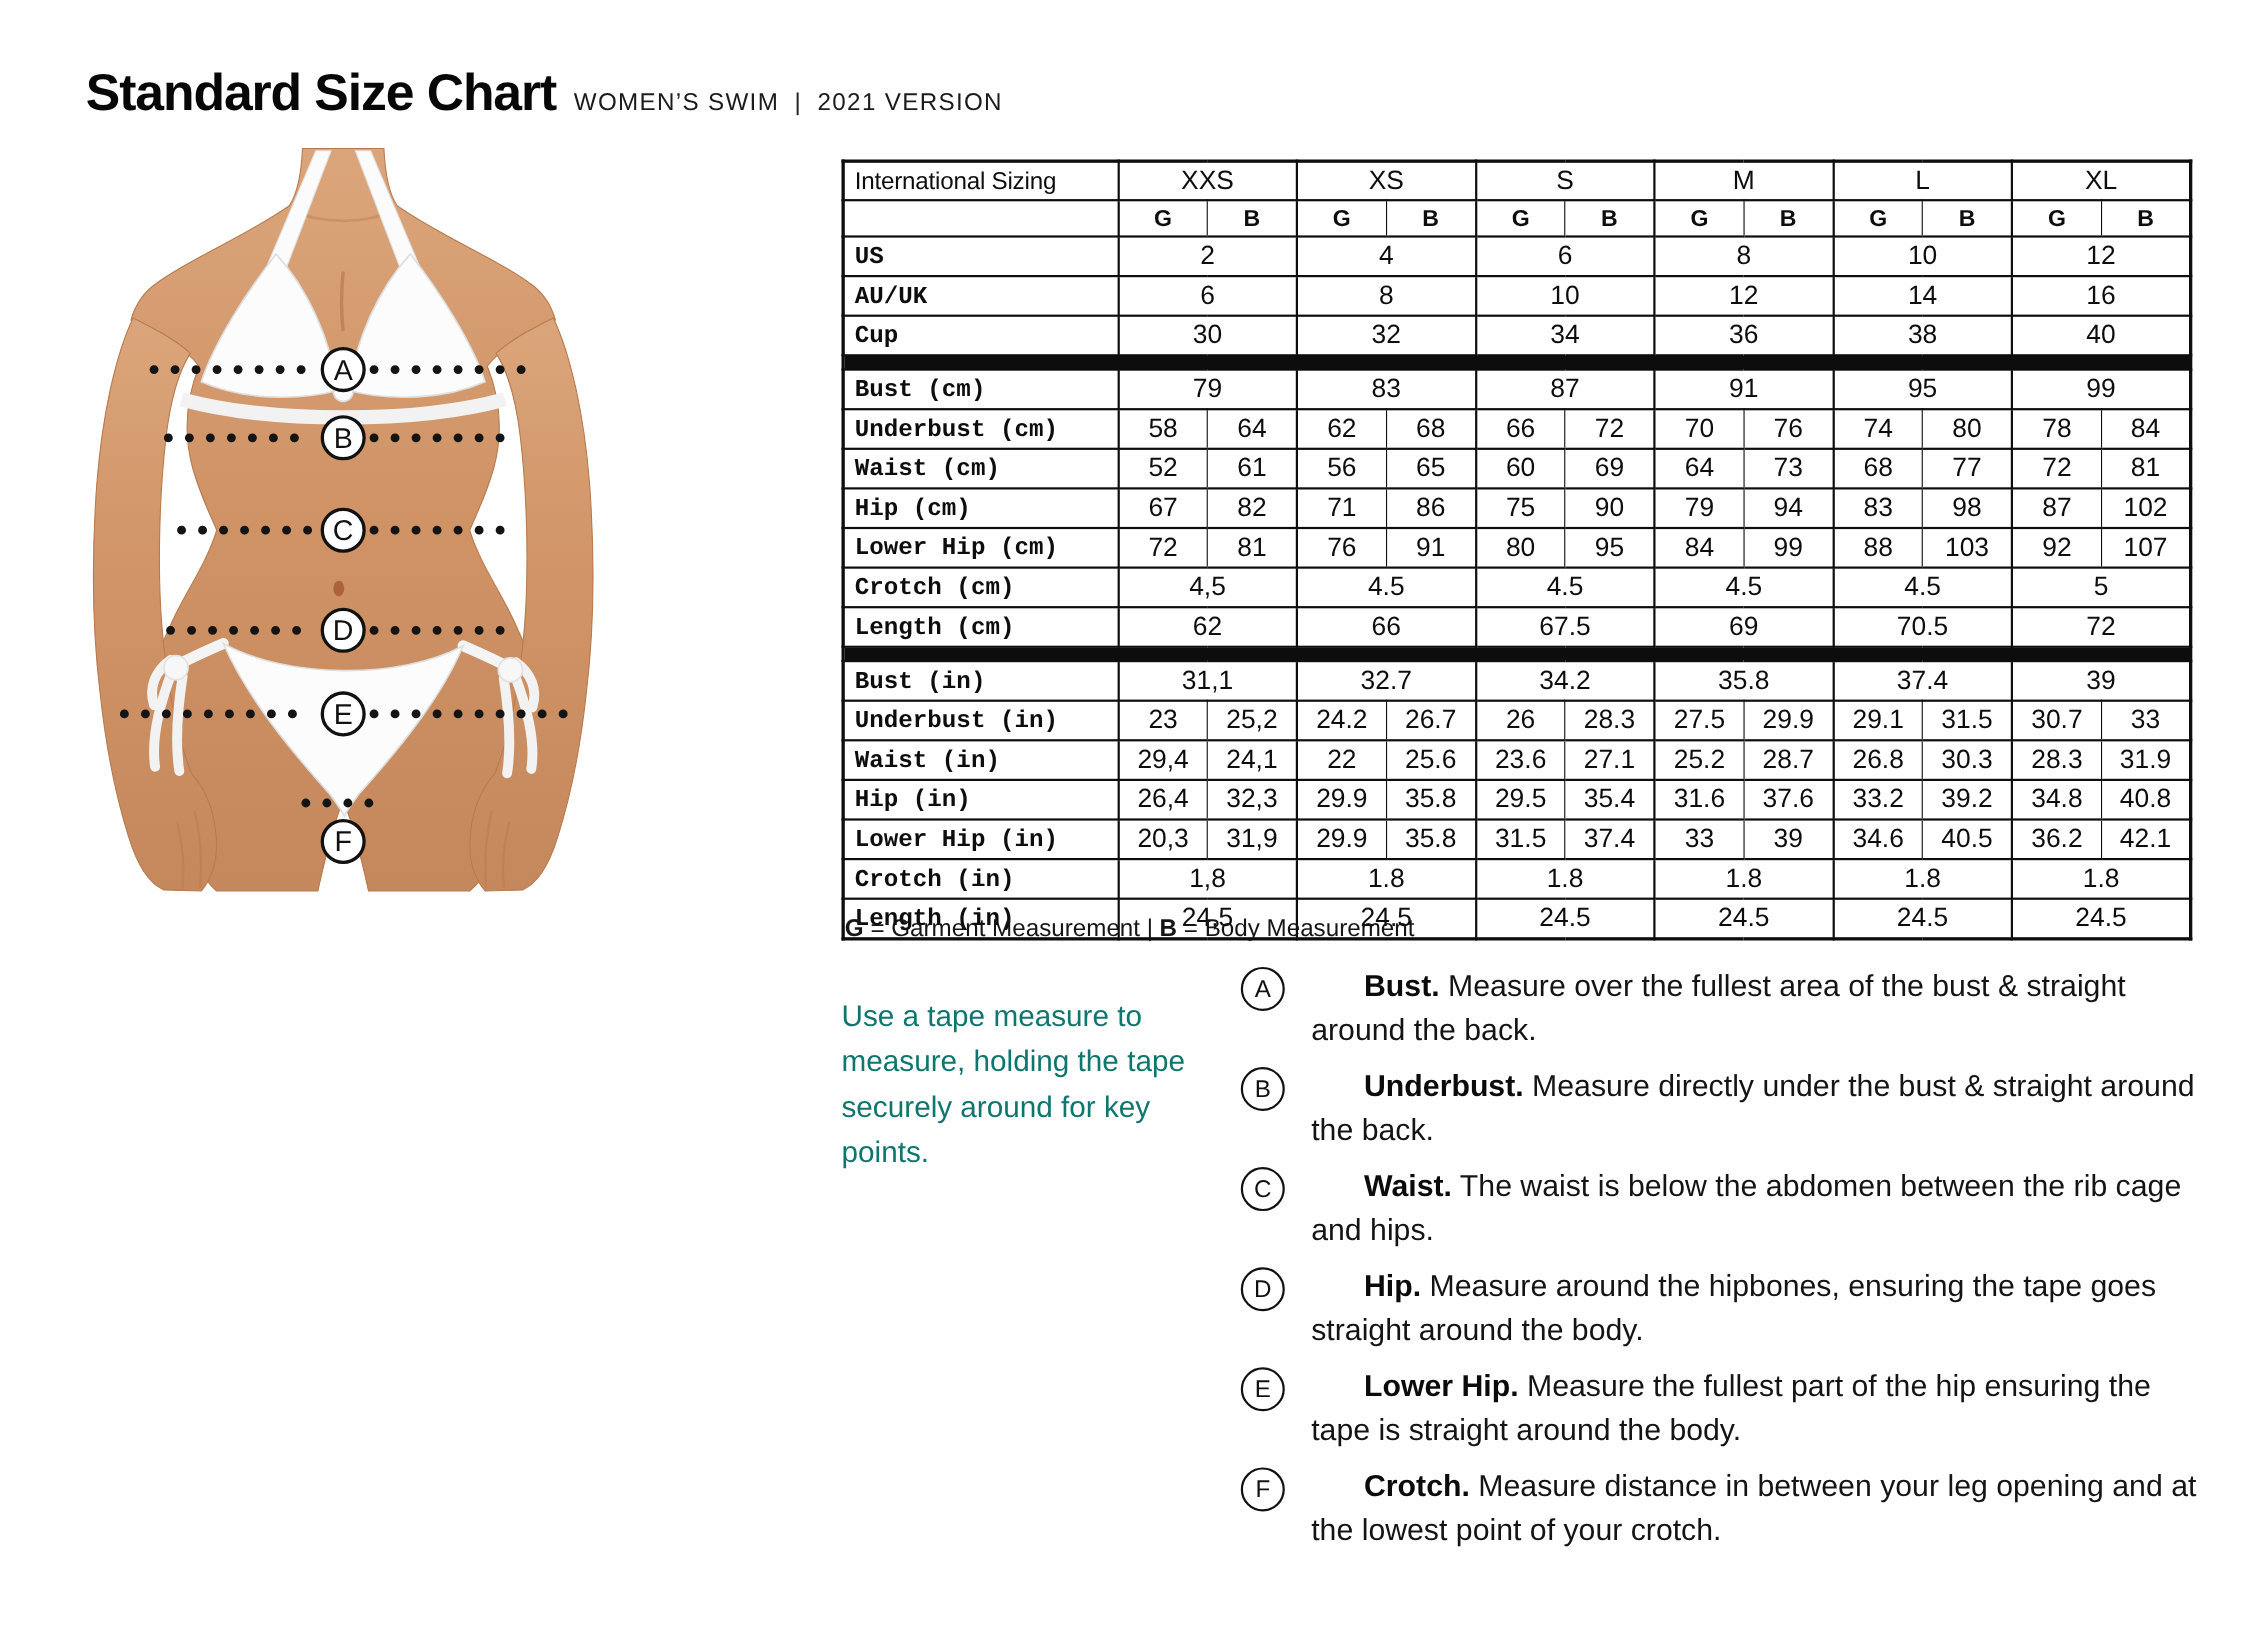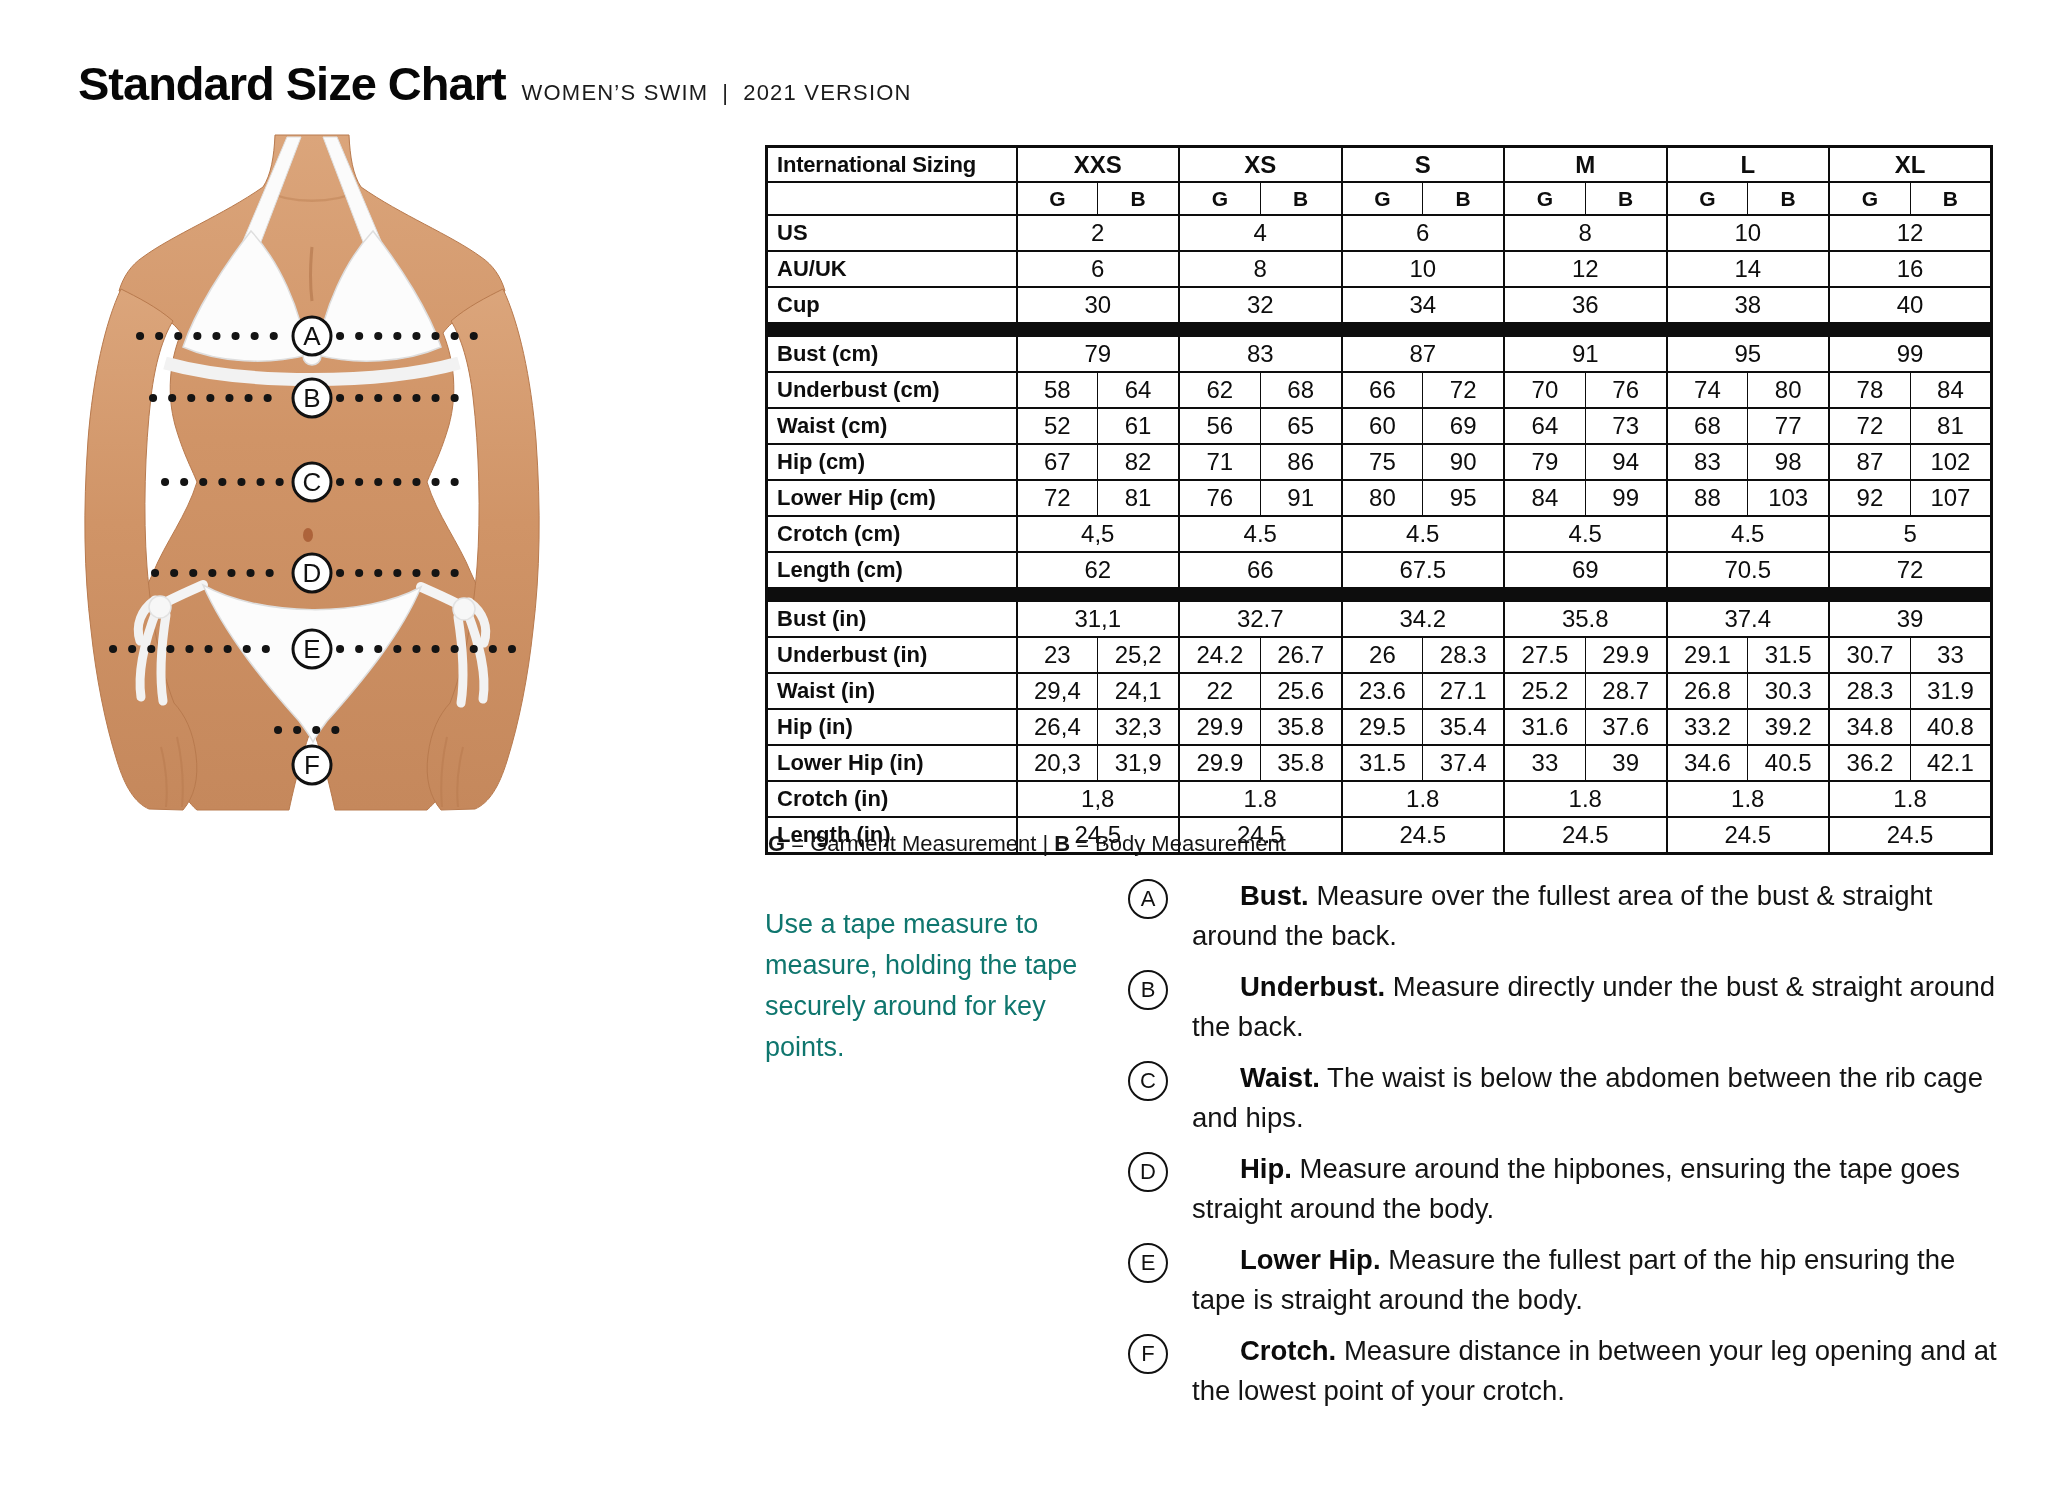--- a/index.html
+++ b/index.html
@@ -17,24 +17,24 @@
   
   .size-table{
     position:absolute;left:765px;top:145px;width:1225px;
     border-collapse:collapse;table-layout:fixed;
     border:3px solid #0d0d0d;
   }
   .size-table th,.size-table td{
     border:2px solid #0d0d0d;padding:0;text-align:center;vertical-align:middle;
     height:34px;font-size:24px;color:#0d0d0d;overflow:hidden;white-space:nowrap;
   }
-  .size-table .hrow1 th{height:33px;font-size:24px;font-weight:bold;}
+  .size-table .hrow1 th{height:33px;font-size:24px;font-weight:normal;}
   .size-table th.corner{ text-align:left;padding-left:9px;font-size:22px;letter-spacing:-0.2px;}
   .size-table .hrow2 th{height:31px;font-size:21px;font-weight:bold;}
-  .size-table td.rowlabel{text-align:left;padding-left:9px;font-weight:bold;font-size:22px;}
+  .size-table td.rowlabel{text-align:left;padding-left:9px;font-weight:bold;font-size:22px;font-family:Liberation Mono, monospace;}
   .size-table td.bcell,.size-table th.bcell{border-left-width:1.5px;}
   .size-table td.gcell,.size-table th.gcell{border-right-width:1.5px;}
   .size-table tr.sep td{
     background:#0d0d0d;height:11px;border-color:#0d0d0d;
   }
   
   .legend{position:absolute;left:768px;top:831px;font-size:22px;color:#151515;display:flex;gap:4px;align-items:baseline;}
   .legend b{font-weight:bold;}
   .legend .pipe{padding:0 2px;}
   

